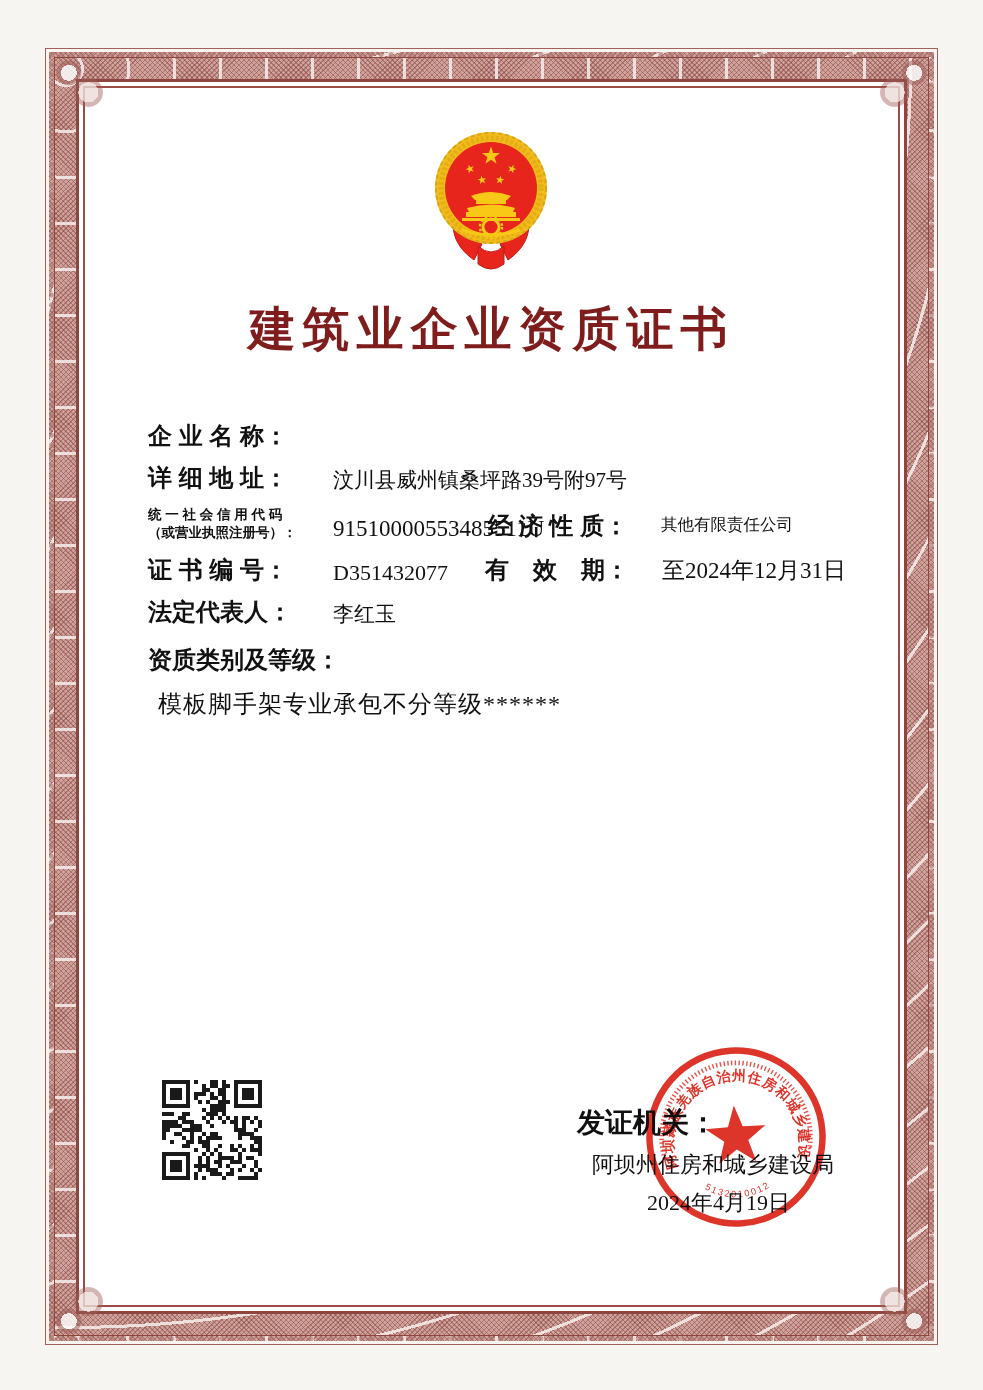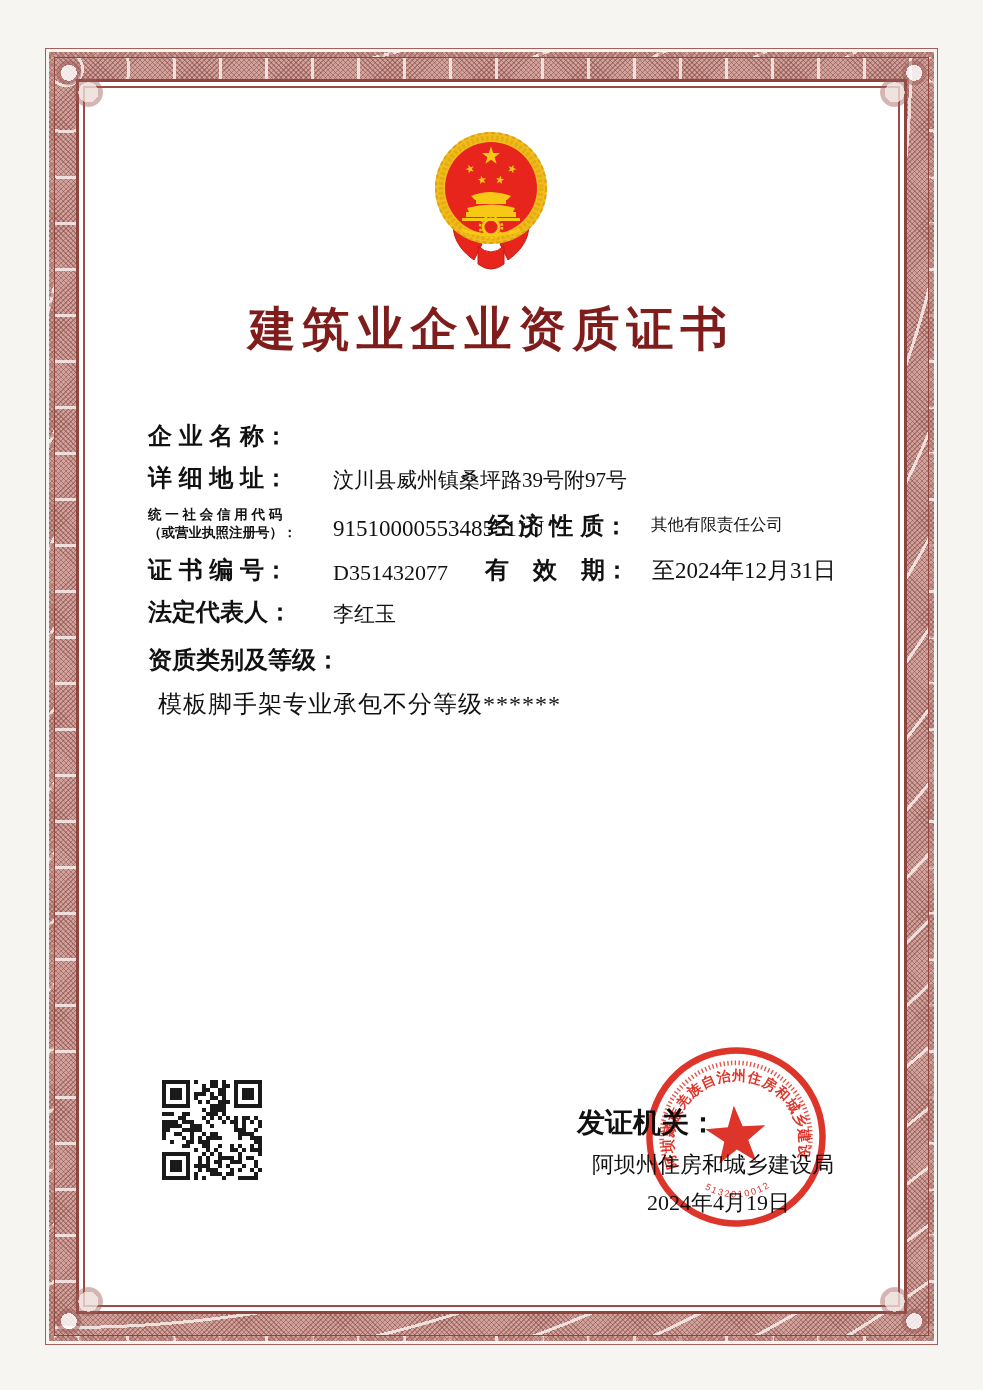--- a/index.html
+++ b/index.html
@@ -31,21 +31,21 @@
          font-size:47px;font-weight:bold;letter-spacing:7px;color:#7f1d1d;white-space:nowrap;}
   
   .fields{position:absolute;left:148px;top:410px;width:748px;}
   .row{display:flex;align-items:flex-end;}
   .h40{height:42px}.h46{height:48px}.h42{height:44px}
   .lbl{width:185px;font-size:24px;font-weight:bold;white-space:nowrap;flex:none;}
   .val{font-family:"Liberation Serif","DejaVu Serif",serif;font-size:21px;white-space:nowrap;}
   .val-company{font-size:23px;}
   .lbl-small{width:185px;font-size:13.5px;font-weight:bold;line-height:1.35;flex:none;white-space:nowrap;}
   .val-credit{width:155px;font-size:23px;flex:none;}
-  .lbl2{font-size:24px;font-weight:bold;white-space:nowrap;margin-right:23px;flex:none;}
+  .lbl2{font-size:24px;font-weight:bold;white-space:nowrap;margin-right:33px;flex:none;}
   .val-econ{font-size:16.5px;transform:translateY(-6px);}
   .val-certno{width:152px;font-size:22px;flex:none;}
   .val-validity{font-size:23px;}
   .qual-lbl{margin-top:16px;font-size:24px;font-weight:bold;}
   .qual-val{margin-top:12px;margin-left:10px;font-family:"Liberation Serif","DejaVu Serif",serif;
             font-size:24px;letter-spacing:1px;}
   
   .qr{position:absolute;left:162px;top:1080px;width:100px;height:100px;}
   .issuer-label{position:absolute;left:577px;top:1104px;font-size:28px;font-weight:bold;white-space:nowrap;}
   .issuer-name{position:absolute;left:592px;top:1150px;font-family:"Liberation Serif","DejaVu Serif",serif;

